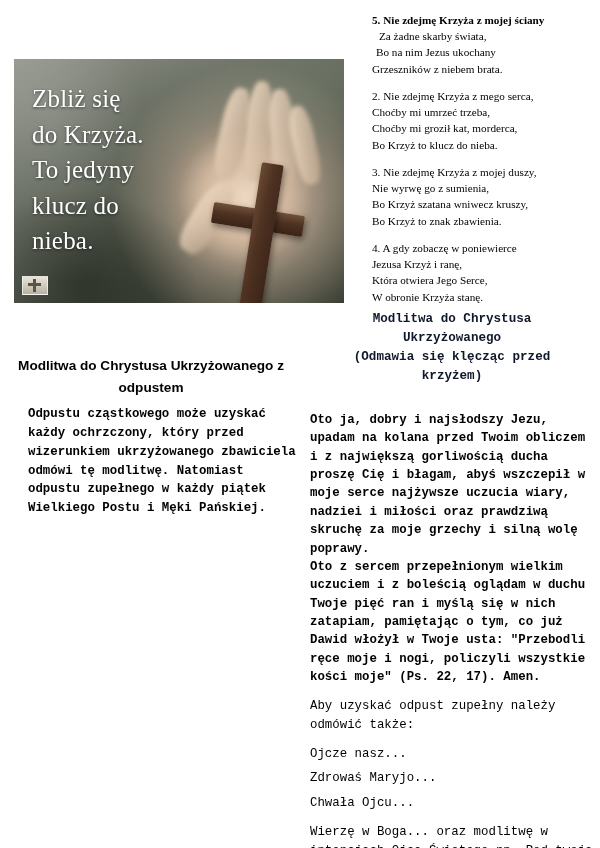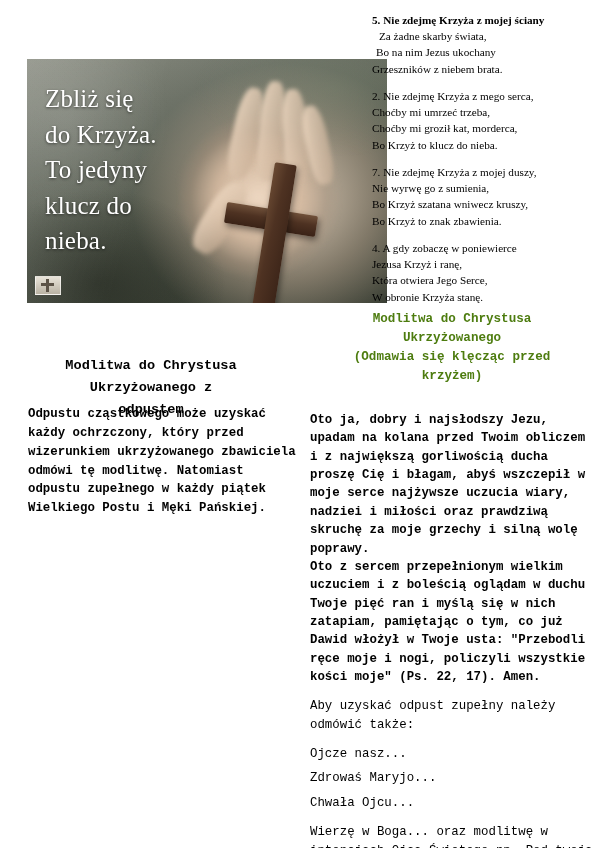--- a/index.html
+++ b/index.html
@@ -20,27 +20,26 @@
     position: relative;
     width: 600px;
     height: 848px;
   }
 
   
   .image-block {
     position: absolute;
     left: 14px;
     top: 59px;
-    width: 360px;
+    width: 330px;
     height: 244px;
     overflow: hidden;
     background:
       radial-gradient(ellipse 65% 85% at 72% 58%, rgba(224,206,186,0.95) 0%, rgba(186,166,145,0.55) 38%, rgba(90,92,80,0.05) 66%),
       linear-gradient(160deg, #8f9287 0%, #6f7469 25%, #545a4e 52%, #3d4338 78%, #343a30 100%);
-    margin-left: 13px;
   }
   
   .img-texture {
     position: absolute;
     inset: 0;
     background:
       linear-gradient(105deg, rgba(255,255,255,0.10) 0%, rgba(255,255,255,0) 35%),
       radial-gradient(ellipse 40% 60% at 12% 25%, rgba(255,255,255,0.10), rgba(255,255,255,0) 70%),
       radial-gradient(ellipse 55% 40% at 85% 12%, rgba(120,130,110,0.45), rgba(0,0,0,0) 70%),
       radial-gradient(ellipse 50% 55% at 20% 92%, rgba(30,34,26,0.55), rgba(0,0,0,0) 70%);
@@ -156,21 +155,21 @@
   .prayer-head {
     position: absolute;
     left: 310px;
     top: 310px;
     width: 284px;
     text-align: center;
     font-family: "Liberation Mono", monospace;
     font-weight: bold;
     font-size: 12.6px;
     line-height: 1.5;
-    color: #4d7c0f;
+    color: #0f172a;
   }
   .prayer-head div { white-space: nowrap; }
 
   
   .prayer-body {
     position: absolute;
     left: 310px;
     top: 382px;
     width: 288px;
     font-family: "Liberation Mono", monospace;
@@ -183,21 +182,21 @@
   .prayer-body .tight { margin-bottom: 0; margin-top: 29px; }
   .prayer-body .gap-small { margin-bottom: 6px; }
 
   
   .odpust-title {
     position: absolute;
     left: 14px;
     top: 355px;
     width: 274px;
     text-align: center;
-    font-family: Liberation Mono, monospace;
+    font-family: Liberation Sans, sans-serif;
     font-weight: bold;
     font-size: 13.6px;
     line-height: 1.6;
     color: #000;
   }
 
   .odpust-body {
     position: absolute;
     left: 28px;
     top: 405px;
@@ -244,21 +243,21 @@
       <div class="ind2">Bo na nim Jezus ukochany</div>
       <div>Grzeszników z niebem brata.</div>
     </div>
     <div class="stanza">
       <div>2. Nie zdejmę Krzyża z mego serca,</div>
       <div>Choćby mi umrzeć trzeba,</div>
       <div>Choćby mi groził kat, morderca,</div>
       <div>Bo Krzyż to klucz do nieba.</div>
     </div>
     <div class="stanza">
-      <div>7. Nie zdejmę Krzyża z mojej duszy,</div>
+      <div>3. Nie zdejmę Krzyża z mojej duszy,</div>
       <div>Nie wyrwę go z sumienia,</div>
       <div>Bo Krzyż szatana wniwecz kruszy,</div>
       <div>Bo Krzyż to znak zbawienia.</div>
     </div>
     <div class="stanza">
       <div>4. A gdy zobaczę w poniewierce</div>
       <div>Jezusa Krzyż i ranę,</div>
       <div>Która otwiera Jego Serce,</div>
       <div>W obronie Krzyża stanę.</div>
     </div>

